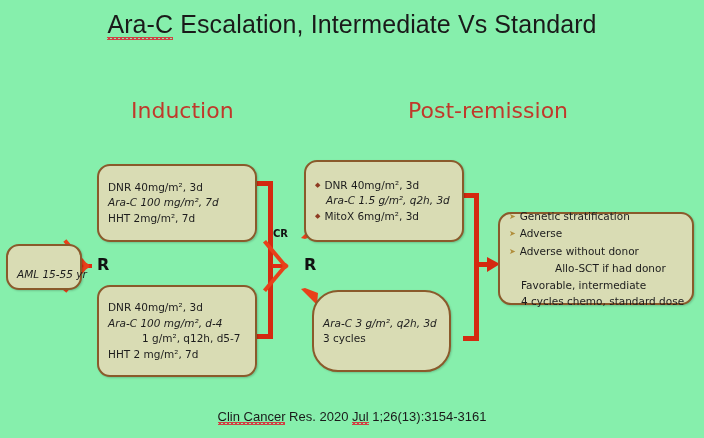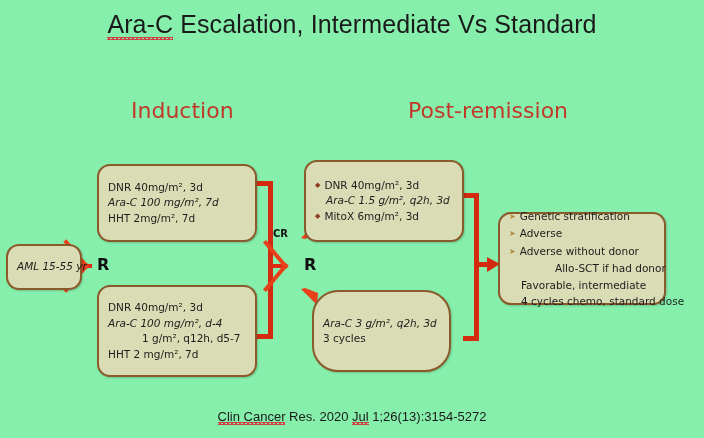--- a/index.html
+++ b/index.html
@@ -101,26 +101,26 @@
     font-size: 8px;
     margin-right: 4px;
     vertical-align: 1px;
   }
   .na::before {
     content: "";
     display: inline-block;
     width: 12px;
   }
 
-  #box-aml   { left: 6px;   top: 244px; width: 76px;  height: 46px;  font-style: italic; }
+  #box-aml   { left: 6px;   top: 244px; width: 76px;  height: 46px;  font-style: italic; justify-content: flex-end; }
   #box-ind-a { left: 97px;  top: 164px; width: 160px; height: 78px; }
   #box-ind-b { left: 97px;  top: 285px; width: 160px; height: 92px; }
   #box-pr-a  { left: 304px; top: 160px; width: 160px; height: 82px; }
   #box-pr-b  { left: 312px; top: 290px; width: 139px; height: 82px; border-radius: 26px; }
-  #box-out   { left: 498px; top: 212px; width: 168px; height: 93px; line-height: 16.5px; }
+  #box-out   { left: 498px; top: 212px; width: 196px; height: 93px; line-height: 16.5px; }
 
   
   .wire { position: absolute; background: #e02b13; }
   .wire.dark { background: #d42a10; }
 
   
   #r1-stem   { left: 82px;  top: 264px; width: 10px;  height: 4px; }
   
   #r1-up {
     position: absolute;
@@ -271,16 +271,16 @@
   <div class="node" id="box-out">
     <div class="ln bullet-a">Genetic stratification</div>
     <div class="ln bullet-a">Adverse</div>
     <div class="ln bullet-a">Adverse without donor</div>
     <div class="ln na indent">Allo-SCT if had donor</div>
     <div class="ln na">Favorable, intermediate</div>
     <div class="ln na">4 cycles chemo, standard dose</div>
   </div>
 
   <div id="citation">
-    <span class="squiggle">Clin Cancer</span><span> Res. 2020 </span><span class="squiggle">Jul</span><span> 1;26(13):3154-5272</span>
+    <span class="squiggle">Clin Cancer</span><span> Res. 2020 </span><span class="squiggle">Jul</span><span> 1;26(13):3154-3161</span>
   </div>
 
 </div>
 
 </body></html>

